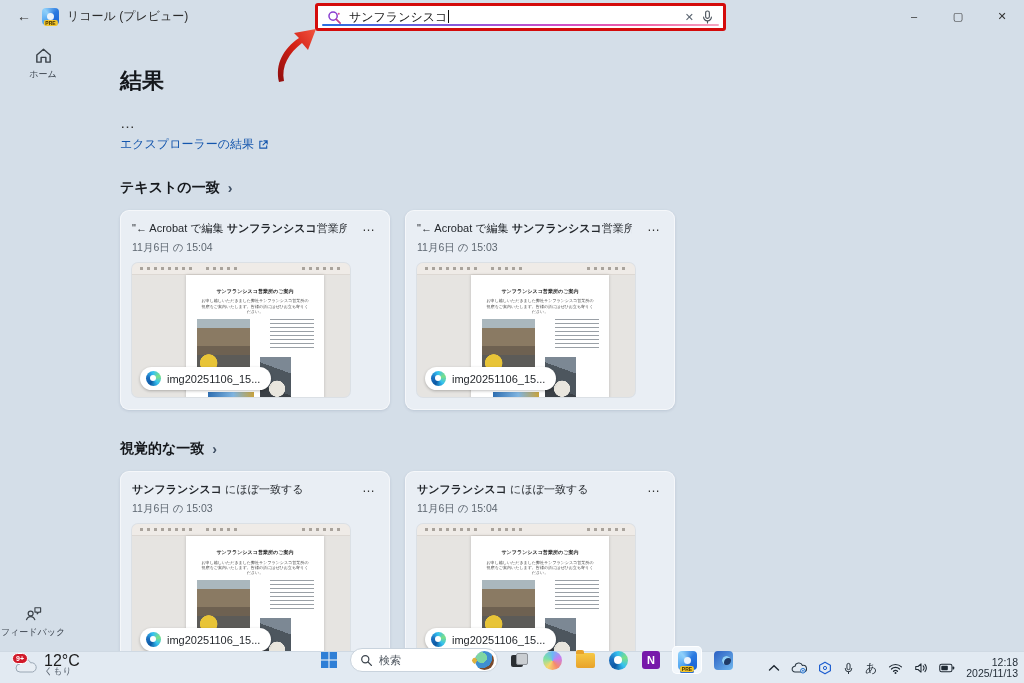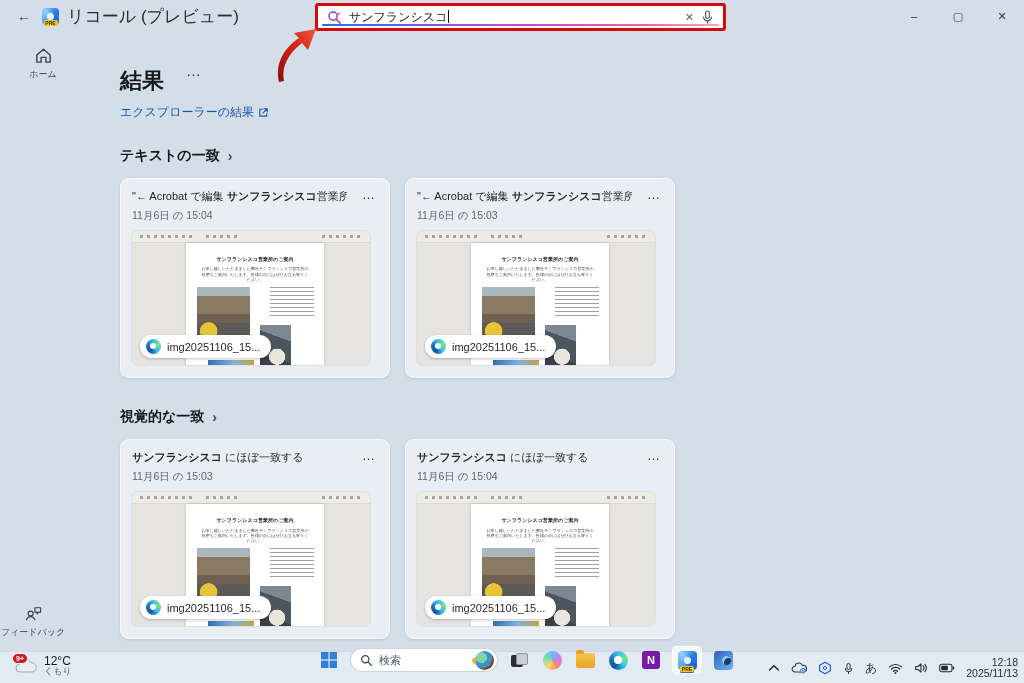--- a/index.html
+++ b/index.html
@@ -12,21 +12,21 @@
   
   .titlebar { position:absolute; top:0; left:0; right:0; height:32px;
     display:flex; align-items:center; padding-left:10px; }
   .back-btn { width:28px; height:24px; display:flex; align-items:center; justify-content:center;
     font-size:14px; color:#333; border-radius:4px; cursor:pointer; }
   .app-ico { width:17px; height:17px; border-radius:4px; margin:0 8px 0 4px; position:relative;
     background:conic-gradient(from 140deg,#1b66d8,#53a7f2,#8fd0fa,#2a79e0,#1b66d8); }
   .app-ico::after { content:""; position:absolute; inset:5px; background:#eaf3fc; border-radius:50%; }
   .app-ico.pre::before { content:"PRE"; position:absolute; z-index:2; bottom:-1px; left:50%; transform:translateX(-50%);
     background:#f2c52c; color:#403000; font-size:5px; font-weight:bold; padding:0 2px; border-radius:2px; }
-  .title-text { font-size:17px; color:#2b2b2b; }
+  .title-text { font-size:12px; color:#2b2b2b; }
   .win-controls { position:absolute; right:0; top:0; height:32px; display:flex; }
   .win-btn { width:44px; height:32px; display:flex; align-items:center; justify-content:center;
     font-size:11px; color:#333; cursor:pointer; }
   
   .search-outline { position:absolute; left:315px; top:3px; width:411px; height:28px;
     border:3px solid #d40b0b; border-radius:3px; background:#fff; z-index:5; }
   .search-pill { position:absolute; inset:1px; background:#fff; border-radius:4px;
     display:flex; align-items:center; padding:0 8px; overflow:hidden; }
   .search-pill .grad-line { position:absolute; left:3px; right:3px; bottom:1px; height:2px; border-radius:2px;
     background:linear-gradient(90deg,#2a6ee0,#5f63dd,#9a55d8,#cf4fc6,#ef5ea4,#f6a7c1); }
@@ -38,42 +38,42 @@
   
   .sidebar { position:absolute; left:0; top:32px; bottom:32px; width:58px; }
   .side-item { width:58px; display:flex; flex-direction:column; align-items:center; gap:2px;
     padding:6px 0; cursor:pointer; }
   .side-item .lbl { font-size:9px; color:#3e4650; white-space:nowrap; }
   .side-top { position:absolute; top:6px; left:14px; }
   .side-bottom { position:absolute; bottom:6px; left:4px; }
   .side-ic { width:22px; height:22px; display:flex; align-items:center; justify-content:center; color:#3a4148; }
   
   .main { position:absolute; left:120px; top:66px; right:20px; }
-  .h1row { display:flex; gap:22px; }
+  .h1row { display:flex; gap:22px;flex-direction:column; }
   .h1 { font-size:22px; font-weight:bold; color:#15181c; }
   .more-dots { font-size:15px; letter-spacing:1px; color:#333; cursor:pointer; line-height:10px; }
   .explorer-link { margin-top:8px; display:inline-flex; align-items:center; gap:4px;
     font-size:12px; color:#1456ad; cursor:pointer; }
   .section-hd { display:flex; align-items:center; gap:8px; font-size:14px; font-weight:bold;
     color:#15181c; cursor:pointer; }
   .section-hd .chev { font-size:14px; color:#3f4f63; font-weight:bold; }
   .sec1 { margin-top:26px; }
   .sec2 { margin-top:30px; }
   .cards-row { display:flex; gap:15px; margin-top:13px; }
   .card { width:270px; height:200px; background:#e9eef4; border-radius:9px;
     box-shadow:0 1px 3px rgba(40,60,90,.14), inset 0 0 0 1px rgba(255,255,255,.55);
     padding:11px 12px 10px; cursor:pointer; }
   .card-head { display:flex; justify-content:space-between; align-items:flex-start; }
   .card-title { font-size:11px; color:#24282d; line-height:14px; max-width:215px;
     white-space:nowrap; overflow:hidden; }
   .card-title b { font-weight:bold; }
   .card-more { font-size:13px; letter-spacing:1px; color:#333; line-height:8px; padding:2px 2px 6px; cursor:pointer; }
   .card-time { font-size:10.5px; color:#5d6670; margin-top:4px; }
   
-  .thumb { position:relative; margin-top:8px; width:238px; height:134px; border-radius:6px;
+  .thumb { position:relative; margin-top:8px; width:218px; height:134px; border-radius:6px;
     overflow:hidden; background:#e6e4e1; box-shadow:0 0 0 1px rgba(0,0,0,.06); }
   .thumb-toolbar { height:12px; background:#efebe7; border-bottom:1px solid #ddd8d3;
     display:flex; align-items:center; gap:14px; padding:0 8px; }
   .tb-dots { height:3px; flex:0 0 auto; background:repeating-linear-gradient(90deg,#a9a39c 0 3px,transparent 3px 7px); }
   .doc-page { position:absolute; left:54px; top:12px; width:138px; bottom:-4px; background:#fff;
     box-shadow:0 0 3px rgba(0,0,0,.18); padding-top:13px; }
   .doc-title { font-size:5.5px; font-weight:bold; text-align:center; color:#222; transform:scale(.92); }
   .doc-intro { font-size:4.5px; line-height:6px; color:#444; text-align:center;
     margin:3px 9px 0; transform:scale(.9); }
   .doc-photo1 { position:absolute; left:11px; top:44px; width:53px; height:50px;
@@ -100,21 +100,21 @@
   .thumb-badge span { font-size:11px; color:#1f2328; }
   
   .taskbar { position:absolute; left:0; right:0; bottom:0; height:32px; background:#e2eaf2;
     border-top:1px solid #cfd9e3; }
   .tb-weather { position:absolute; left:8px; top:2px; display:flex; align-items:center; gap:6px;
     padding:2px 6px; border-radius:4px; cursor:pointer; }
   .w-cloud { position:relative; width:24px; height:18px; }
   .w-badge { position:absolute; left:-2px; top:-4px; background:#d11a2a; color:#fff; font-size:7px;
     font-weight:bold; border-radius:7px; padding:1px 3px; z-index:2; border:1px solid #fff; }
   .w-texts { line-height:10px; }
-  .w-temp { font-size:12px; color:#1b1b1b; }
+  .w-temp { font-size:16px; color:#1b1b1b; }
   .w-cond { font-size:9px; color:#5a6470; }
   .tb-center { position:absolute; left:317px; top:0; height:16px; display:flex; align-items:center; gap:9px; }
   .tb-ic { width:24px; height:24px; display:flex; align-items:center; justify-content:center;
     border-radius:4px; cursor:pointer; position:relative; }
   .tb-search { width:148px; height:24px; background:#fff; border:1px solid #c9d3dd; border-radius:13px;
     display:flex; align-items:center; gap:6px; padding:0 3px 0 9px; cursor:text; }
   .tb-search .q { font-size:11px; color:#49515a; flex:1; }
   .bing-img { width:19px; height:19px; border-radius:50%;
     background:radial-gradient(circle at 35% 35%,#7fd6a2 0 30%,#3f8fd1 31% 60%,#7a4a2c 61% 100%); position:relative; }
   .bing-img::before { content:""; position:absolute; left:-3px; top:7px; width:5px; height:5px;

